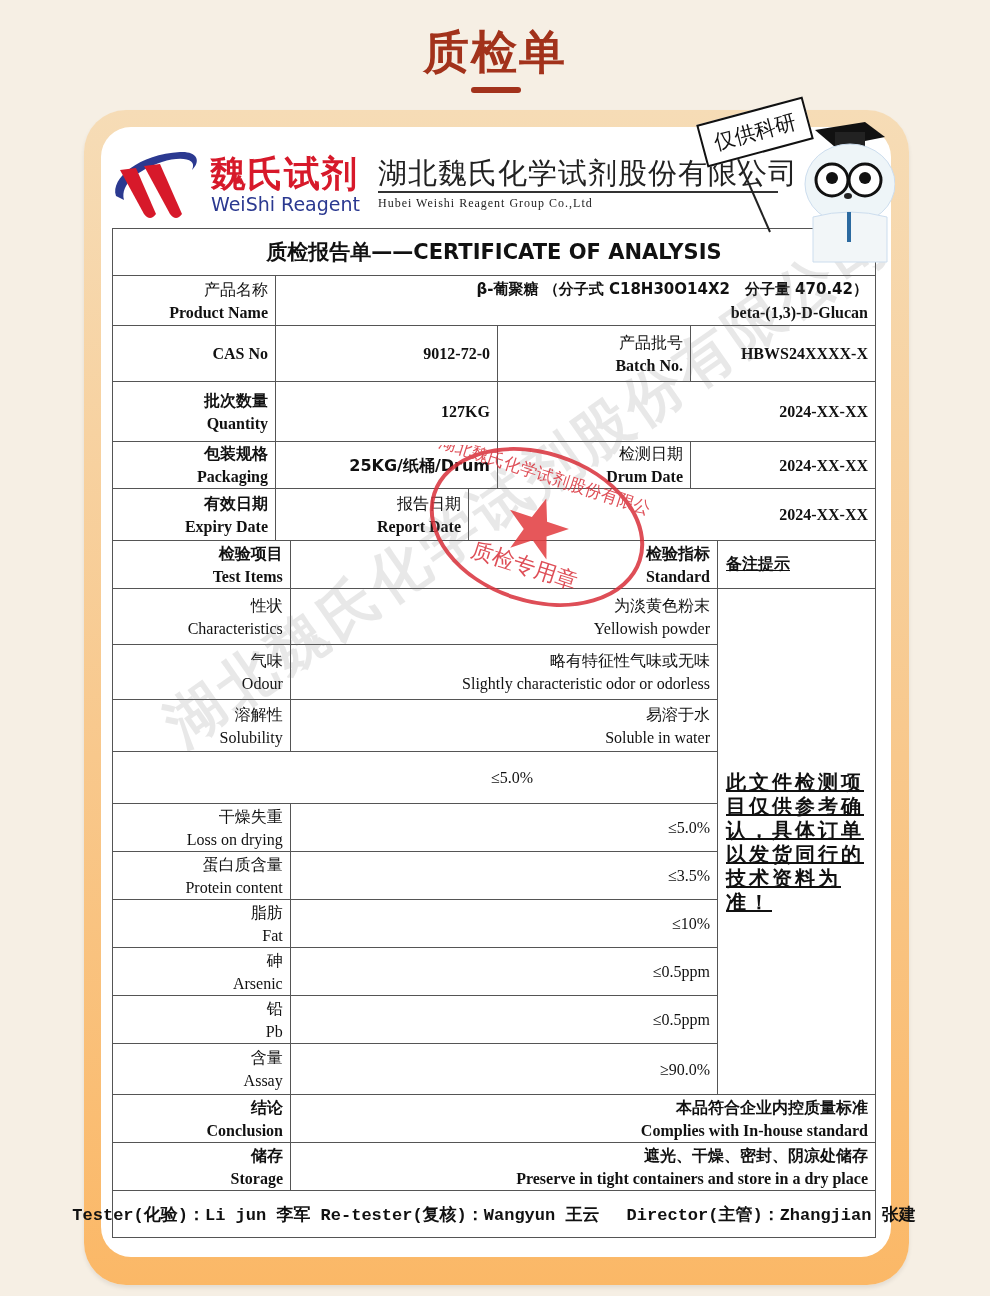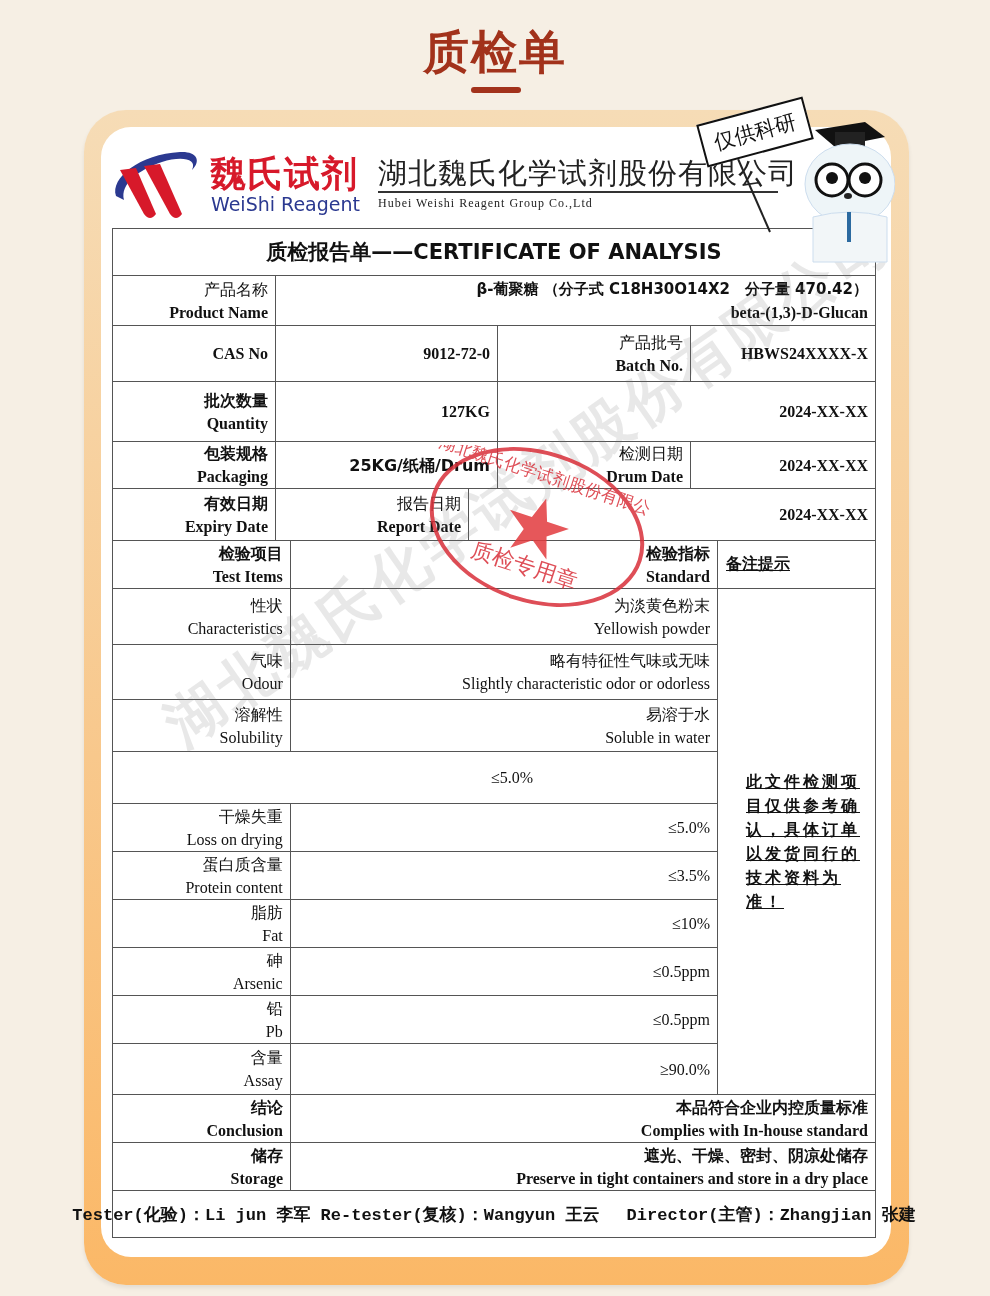--- a/index.html
+++ b/index.html
@@ -79,21 +79,21 @@
   .c4 { flex: 1; }
   .l1 { width: 178px; }
   .l2 { width: 427px; }
   .l3 { flex: 1; }
 
   .test-grid { display: flex; border-bottom: 1.5px solid #555; }
   .test-left { width: 605px; border-right: 1.5px solid #555; }
   .test-left .row:last-child { border-bottom: none; }
   .test-right { flex: 1; display: flex; flex-direction: column; text-decoration: underline; }
   .remark-head { height: 48px; border-bottom: 1.5px solid #555; display: flex; align-items: center; padding: 0 8px; }
-  .remark-body { flex: 1; display: flex; align-items: center; padding: 0 8px; font-family: "DejaVu Sans", sans-serif; font-weight: bold; font-size: 16px; line-height: 24px; letter-spacing: 3px; margin-left: 20px; }
+  .remark-body { flex: 1; display: flex; align-items: center; padding: 0 8px; font-family: "DejaVu Sans", sans-serif; font-weight: bold; font-size: 20px; line-height: 24px; letter-spacing: 3px; }
 
   .sign-row { height: 46px; justify-content: center; align-items: center; font-weight: bold; font-size: 17px; white-space: nowrap; font-family: Liberation Mono, monospace; }
 
   .stamp {
     position: absolute; left: 425px; top: 445px; width: 225px; height: 165px;
     pointer-events: none; opacity: 0.85;
   }
   .watermark {
     position: absolute; left: 150px; top: 700px; transform: rotate(-35deg); transform-origin: left top;
     font-family: "DejaVu Sans", sans-serif; font-weight: bold; font-size: 58px; color: rgba(120,120,120,0.17);

